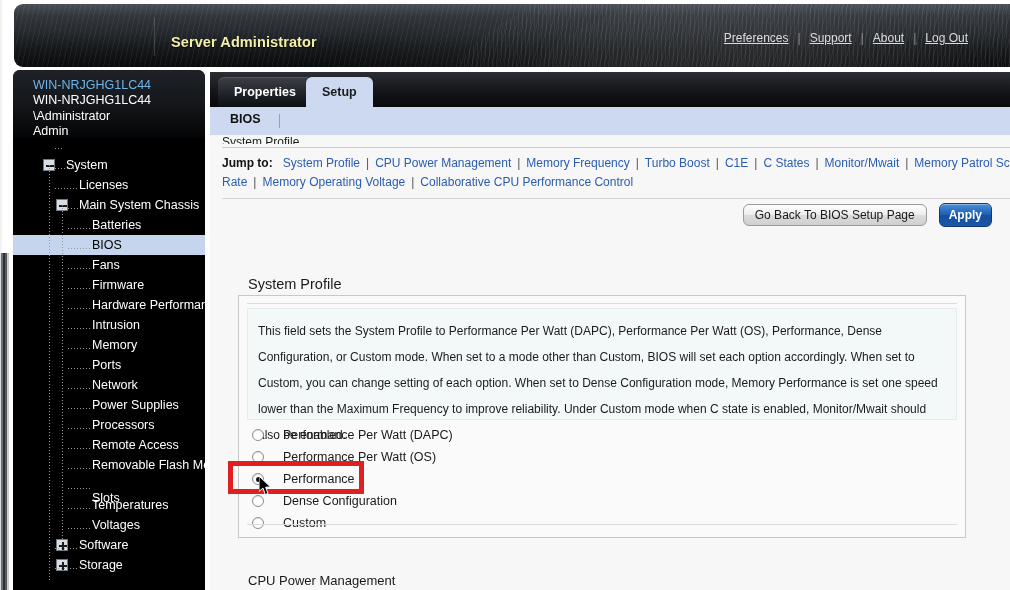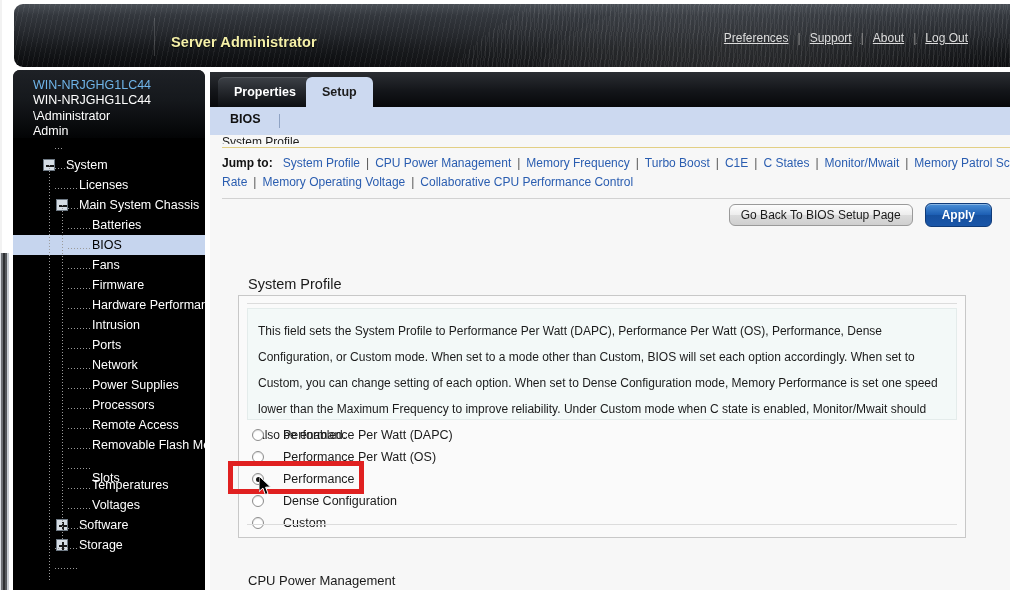--- a/index.html
+++ b/index.html
@@ -203,21 +203,21 @@
     font-size: 12px; cursor: pointer;
     border-radius: 6px;
   }
   .btn-grey {
     height: 22px; padding: 0 11px;
     background: linear-gradient(to bottom,#fdfdfd 0%, #ededed 50%, #dcdcdc 51%, #cfcfcf 100%);
     border: 1px solid #9a9a9a;
     color: #1a1a1a;
   }
   .btn-blue {
-    height: 24px; padding: 0 16px;
+    height: 24px; padding: 0 9px;
     background: linear-gradient(to bottom,#4a8fd6 0%, #1d5fb4 48%, #15509f 52%, #1a56a8 100%);
     border: 1px solid #0f3b79;
     color: #ffffff; font-weight: bold;
     box-shadow: inset 0 1px 0 rgba(255,255,255,.35);
   }
 
   .sect-title {
     position: absolute; left: 248px; top: 276px;
     font-size: 14.5px; color: #1a1a1a;
   }
@@ -336,20 +336,23 @@
           <span class="lbl" style="left: 79px;">Fans</span>
         </div>
         <div class="tnode">
           <span class="lbl" style="left: 79px;">Firmware</span>
         </div>
         <div class="tnode">
           <span class="lbl" style="left: 79px;">Hardware Performance</span>
         </div>
         <div class="tnode">
           <span class="lbl" style="left: 79px;">Intrusion</span>
+        </div>
+        <div class="tnode">
+          <span class="lbl" style="left: 79px;">Memory</span>
         </div>
         <div class="tnode">
           <span class="lbl" style="left: 79px;">Ports</span>
         </div>
         <div class="tnode">
           <span class="lbl" style="left: 79px;">Network</span>
         </div>
         <div class="tnode">
           <span class="lbl" style="left: 79px;">Power Supplies</span>
         </div>

